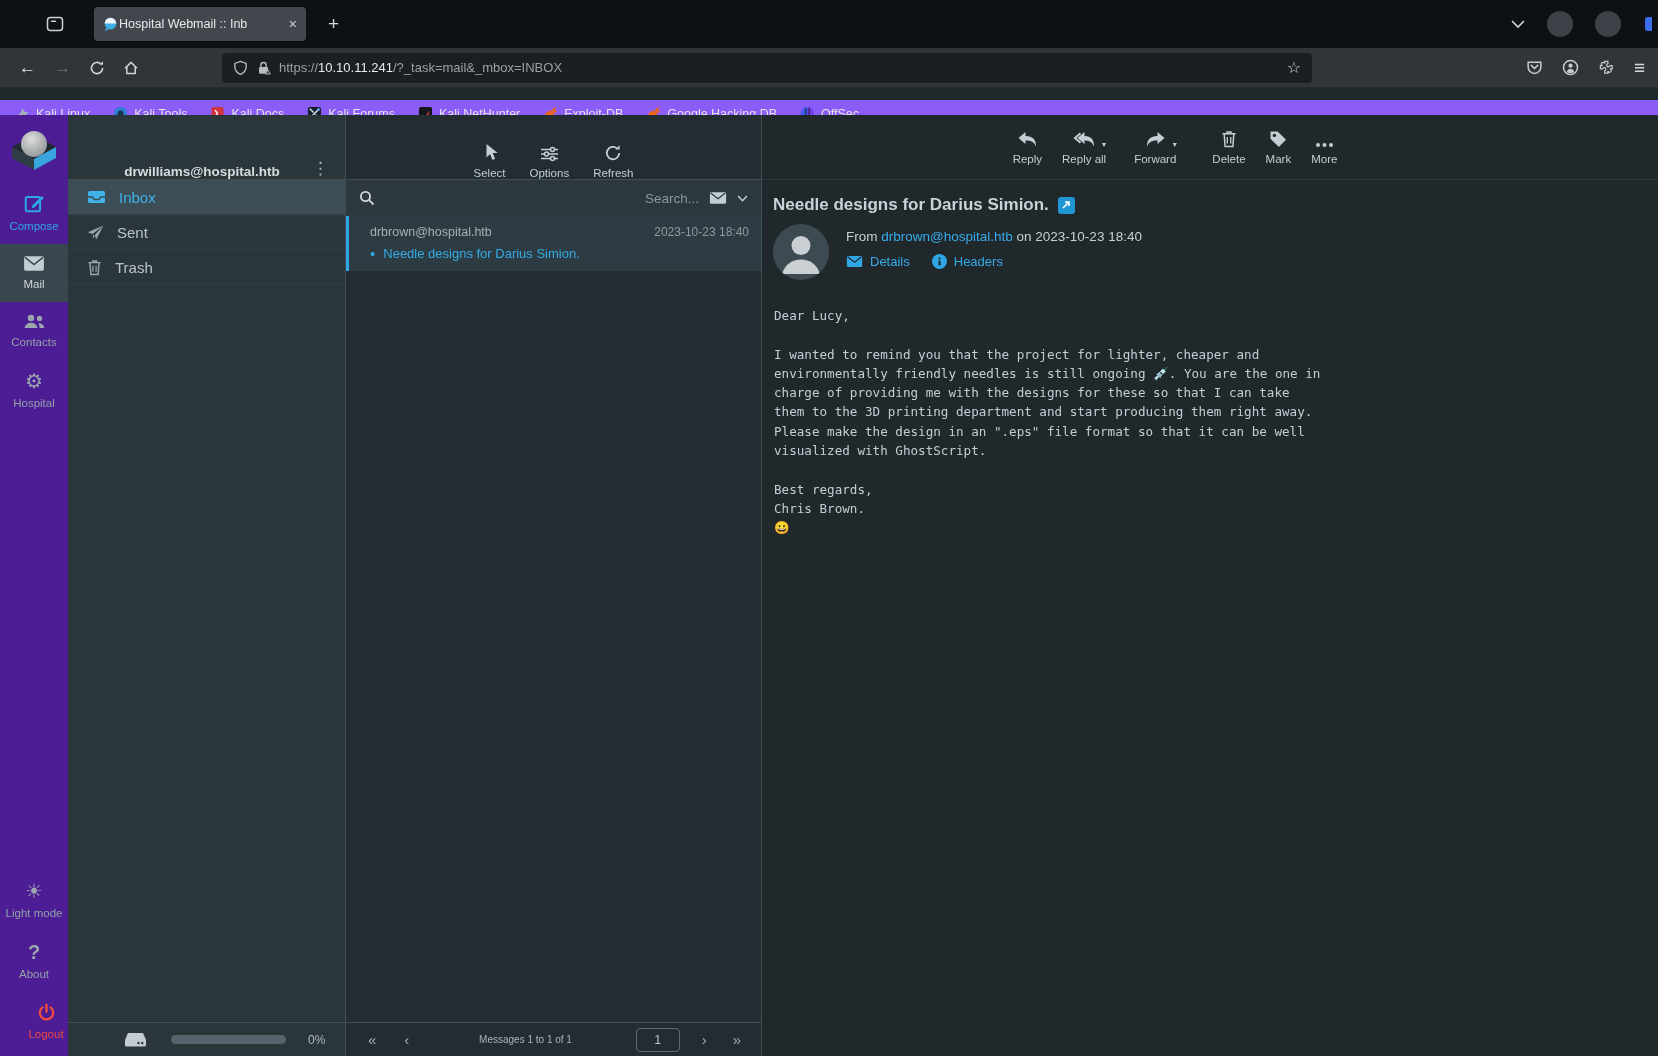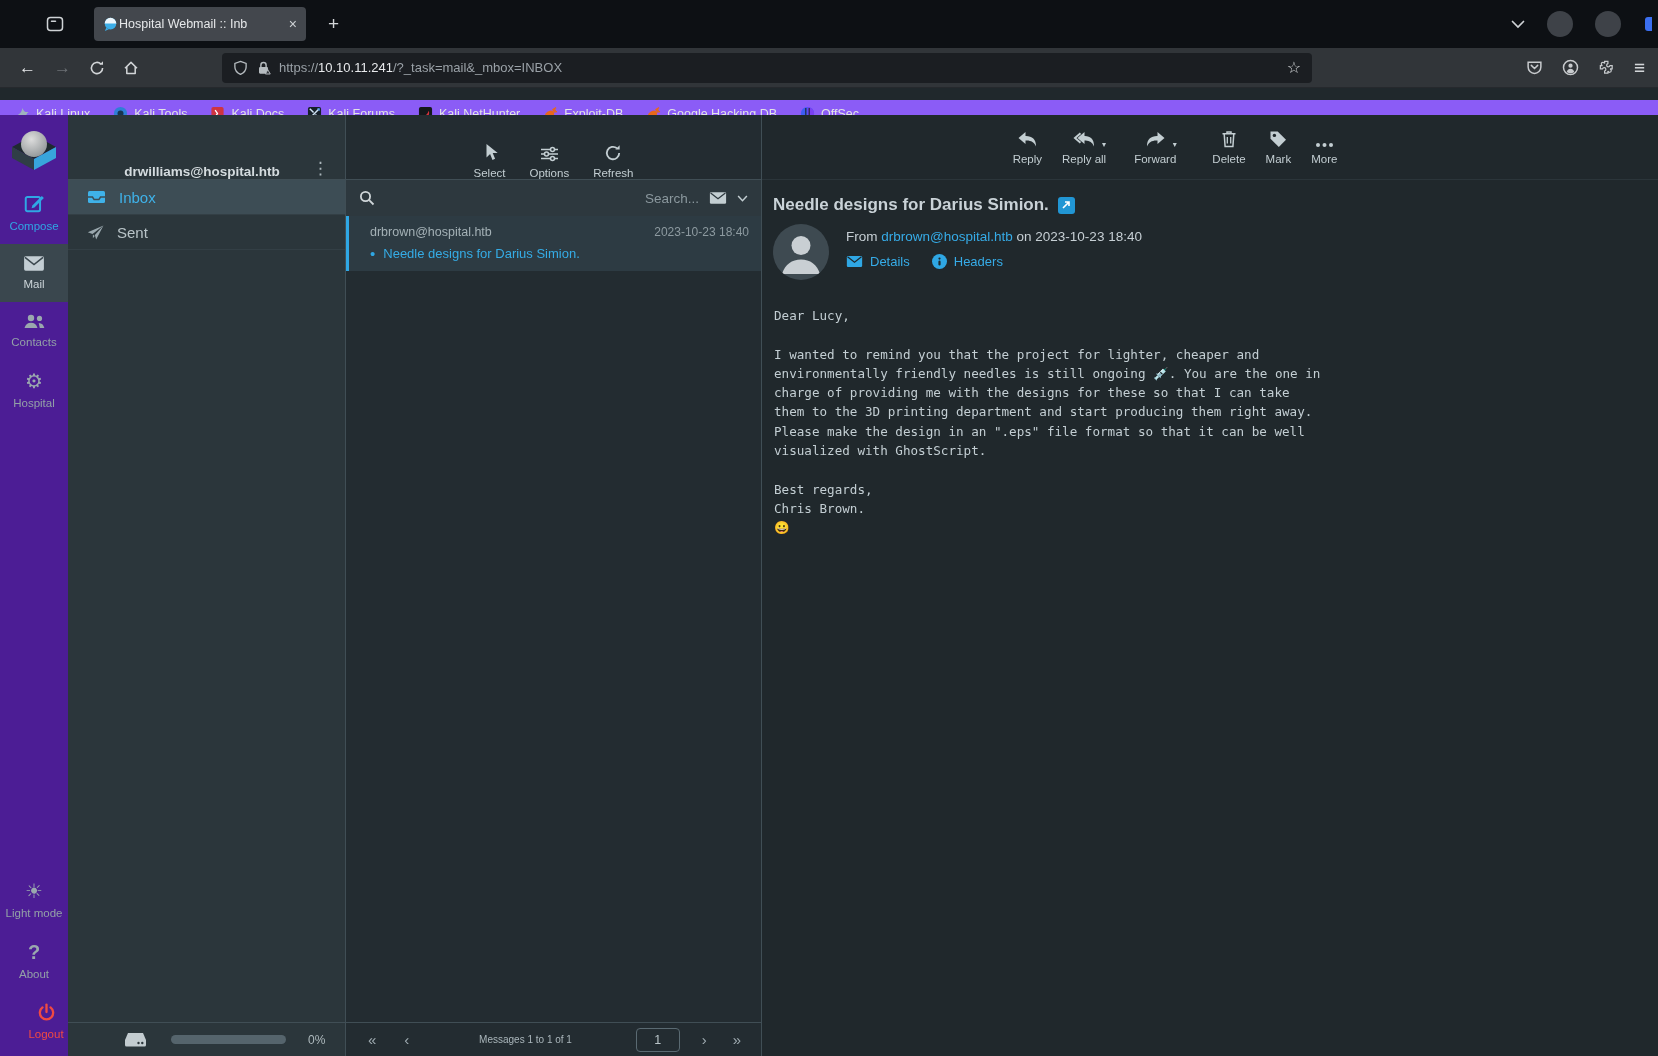--- a/index.html
+++ b/index.html
@@ -430,20 +430,30 @@
         <span>Inbox</span>
       </div>
       <div class="folder">
         <span>
           <svg width="17" height="15" viewBox="0 0 18 16">
               <path d="M17.5.5L.8 7.6l5 2.1L17.5.5 8.3 10.6l1.4 4.9z" fill="#9aa8ae"></path>
               <path d="M6.2 10.2v4l2-2.5" fill="#9aa8ae"></path>
             </svg>
         </span>
         <span>Sent</span>
+      </div>
+      <div class="folder">
+        <span>
+          <svg width="15" height="17" viewBox="0 0 16 18">
+              <path d="M1.5 3.8h13M6 3.8V2h4v1.8" fill="none" stroke="#9aa8ae" stroke-width="1.5"></path>
+              <path d="M3.2 3.8l.9 12.7h7.8l.9-12.7" fill="none" stroke="#9aa8ae" stroke-width="1.5"></path>
+              <path d="M6.3 7v6.5M9.7 7v6.5" stroke="#9aa8ae" stroke-width="1.3"></path>
+            </svg>
+        </span>
+        <span>Trash</span>
       </div>
       <div class="quotabar">
         <span>
           <svg width="23" height="15" viewBox="0 0 23 15">
               <path d="M4 1h15l3 7v5a1.5 1.5 0 0 1-1.5 1.5h-18A1.5 1.5 0 0 1 1 13V8z" fill="#c3ccd0"></path>
               <circle cx="14.5" cy="11" r="1.2" fill="#2b363b"></circle>
               <circle cx="18.3" cy="11" r="1.2" fill="#2b363b"></circle>
             </svg>
         </span>
         <span class="quota-track"></span>

